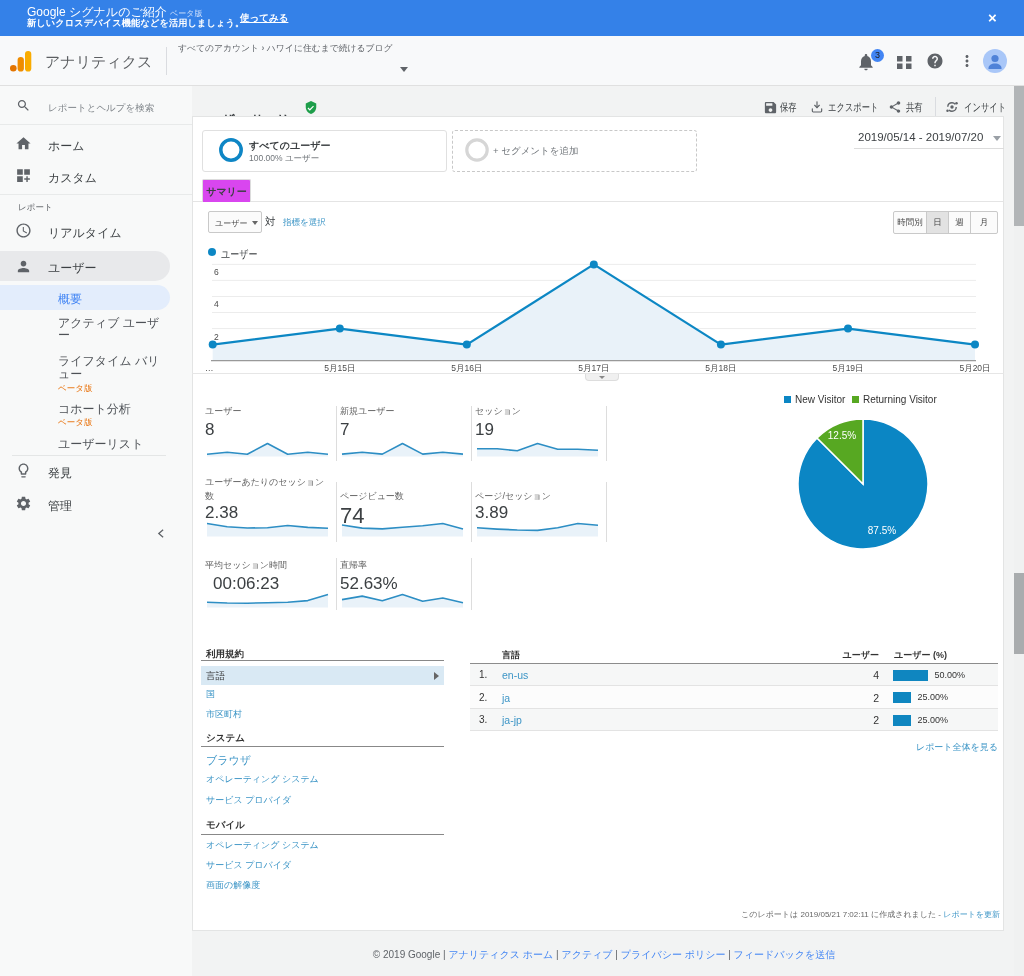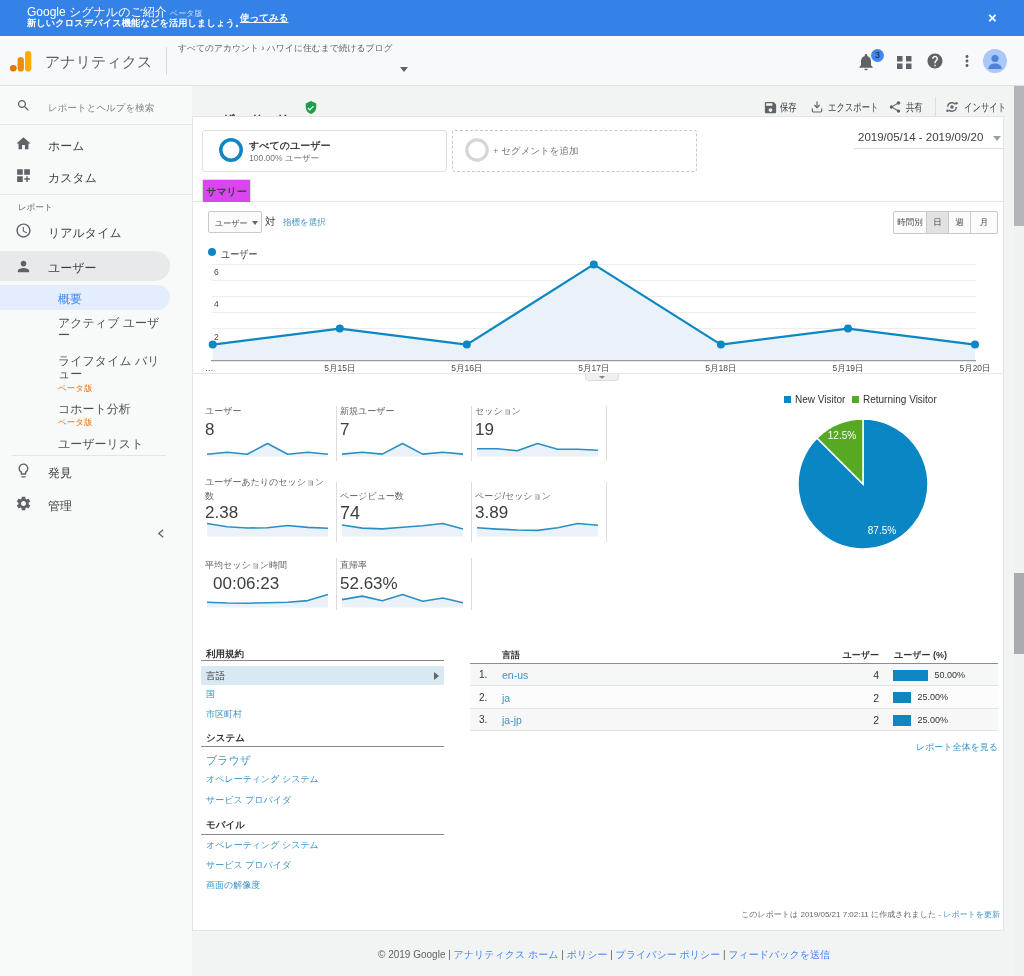--- a/index.html
+++ b/index.html
@@ -156,21 +156,21 @@
   <circle cx="12" cy="12" r="10.2" fill="none" stroke="#0e86c5" stroke-width="3.5"></circle>
 </svg>
 <div class="abs" style="left:249px;top:139px;font-size:10px;font-weight:bold;color:#3c4043;">すべてのユーザー</div>
 <div class="abs" style="left:249px;top:152.5px;font-size:8.5px;color:#70757a;">100.00% ユーザー</div>
 <div class="abs" style="left:452px;top:130px;width:245px;height:42px;border:1px dashed #c8c8c8;border-radius:3px;"></div>
 <svg class="abs" style="left:465px;top:138px;" width="24" height="24" viewBox="0 0 24 24">
   <circle cx="12" cy="12" r="10.2" fill="none" stroke="#d6d6d6" stroke-width="3.2"></circle>
 </svg>
 <div class="abs" style="left:493px;top:145px;font-size:9.5px;color:#70757a;">+ セグメントを追加</div>
 
-<div class="abs" style="left:858px;top:131px;font-size:11.5px;color:#3c4043;">2019/05/14 - 2019/09/20</div>
+<div class="abs" style="left:858px;top:131px;font-size:11.5px;color:#3c4043;">2019/05/14 - 2019/07/20</div>
 <div class="abs" style="left:993px;top:136px;width:0;height:0;border-left:4px solid transparent;border-right:4px solid transparent;border-top:5px solid #9aa0a6;"></div>
 <div class="abs" style="left:854px;top:148px;width:150px;height:1px;background:#dcdcdc;"></div>
 
 <div class="abs" style="left:192px;top:201px;width:812px;height:1px;background:#e4e4e4;"></div>
 <div class="abs" style="left:202px;top:179px;width:49px;height:23px;background:#d946ef;border:1px solid #dcdcdc;border-bottom:none;border-radius:2px 2px 0 0;font-size:10px;font-weight:bold;color:#3c4043;text-align:center;line-height:23px;">サマリー</div>
 
 <div class="abs" style="left:208px;top:211px;width:54px;height:22px;background:#fbfbfb;border:1px solid #c9c9c9;border-radius:2px;">
   <div class="abs" style="left:6px;top:6px;font-size:8px;color:#444;">ユーザー</div>
   <div class="abs" style="left:43px;top:9px;width:0;height:0;border-left:3.5px solid transparent;border-right:3.5px solid transparent;border-top:4px solid #666;"></div>
 </div>
@@ -242,21 +242,21 @@
     <polygon points="2.0,7.7 22.2,7.7 42.3,9.8 62.5,2.5 82.7,8.2 102.8,8.2 123.0,9.3 123.0,15.5 2.0,15.5" fill="#e9f2f9"></polygon>
     <polyline points="2.0,7.7 22.2,7.7 42.3,9.8 62.5,2.5 82.7,8.2 102.8,8.2 123.0,9.3" fill="none" stroke="#2d8ec4" stroke-width="1.6" stroke-linejoin="round"></polyline>
   </svg>
 <div class="abs" style="left:205px;top:475px;width:122px;font-size:9px;line-height:14px;color:#616161;">ユーザーあたりのセッション数</div>
 <div class="abs" style="left:205px;top:503px;font-size:17px;color:#3c4043;">2.38</div>
 <svg class="abs" style="left:205px;top:521px;" width="125" height="17" viewBox="0 0 125 17">
     <polygon points="2.0,2.5 22.2,5.8 42.3,7.0 62.5,6.8 82.7,4.5 102.8,6.4 123.0,7.3 123.0,15.5 2.0,15.5" fill="#e9f2f9"></polygon>
     <polyline points="2.0,2.5 22.2,5.8 42.3,7.0 62.5,6.8 82.7,4.5 102.8,6.4 123.0,7.3" fill="none" stroke="#2d8ec4" stroke-width="1.6" stroke-linejoin="round"></polyline>
   </svg>
 <div class="abs" style="left:340px;top:489px;width:122px;font-size:9px;line-height:14px;color:#616161;">ページビュー数</div>
-<div class="abs" style="left:340px;top:503px;font-size:18px;color:#3c4043;">74</div>
+<div class="abs" style="left:340px;top:503px;font-size:22px;color:#3c4043;">74</div>
 <svg class="abs" style="left:340px;top:521px;" width="125" height="17" viewBox="0 0 125 17">
     <polygon points="2.0,4.0 22.2,7.1 42.3,7.9 62.5,6.3 82.7,4.8 102.8,2.5 123.0,7.9 123.0,15.5 2.0,15.5" fill="#e9f2f9"></polygon>
     <polyline points="2.0,4.0 22.2,7.1 42.3,7.9 62.5,6.3 82.7,4.8 102.8,2.5 123.0,7.9" fill="none" stroke="#2d8ec4" stroke-width="1.6" stroke-linejoin="round"></polyline>
   </svg>
 <div class="abs" style="left:475px;top:489px;width:122px;font-size:9px;line-height:14px;color:#616161;">ページ/セッション</div>
 <div class="abs" style="left:475px;top:503px;font-size:17px;color:#3c4043;">3.89</div>
 <svg class="abs" style="left:475px;top:521px;" width="125" height="17" viewBox="0 0 125 17">
     <polygon points="2.0,6.8 22.2,8.1 42.3,9.0 62.5,9.4 82.7,6.8 102.8,2.5 123.0,4.2 123.0,15.5 2.0,15.5" fill="#e9f2f9"></polygon>
     <polyline points="2.0,6.8 22.2,8.1 42.3,9.0 62.5,9.4 82.7,6.8 102.8,2.5 123.0,4.2" fill="none" stroke="#2d8ec4" stroke-width="1.6" stroke-linejoin="round"></polyline>
   </svg>
@@ -328,13 +328,13 @@
 <div class="abs" style="left:917.5px;top:692px;font-size:9px;color:#333;">25.00%</div>
 <div class="abs" style="left:470px;top:708.6px;width:528px;height:22.3px;background:#f6f7f7;border-bottom:1px solid #e3e3e3;"></div>
 <div class="abs" style="left:479px;top:714px;font-size:10px;color:#333;">3.</div>
 <div class="abs" style="left:502px;top:714px;font-size:10.5px;color:#3c95c6;">ja-jp</div>
 <div class="abs" style="left:779px;top:714px;width:100px;font-size:10.5px;color:#333;text-align:right;">2</div>
 <div class="abs" style="left:893px;top:714.5px;width:17.8px;height:11px;background:#0f86c0;"></div>
 <div class="abs" style="left:917.5px;top:714.5px;font-size:9px;color:#333;">25.00%</div>
 <div class="abs" style="left:798px;top:741px;width:200px;font-size:9px;color:#3c95c6;text-align:right;">レポート全体を見る</div>
 
 <div class="abs" style="left:600px;top:909px;width:400px;font-size:8px;color:#666;text-align:right;">このレポートは 2019/05/21 7:02:11 に作成されました - <span style="color:#3c95c6;">レポートを更新</span></div>
-<div class="abs" style="left:192px;top:948px;width:824px;font-size:10px;color:#5f6368;text-align:center;">© 2019 Google | <span style="color:#4285f4;">アナリティクス ホーム</span> | <span style="color:#4285f4;">ポリシー</span> | <span style="color:#4285f4;">プライバシー ポリシー</span> | <span style="color:#4285f4;">フィードバックを送信</span></div>
+<div class="abs" style="left:192px;top:948px;width:824px;font-size:10px;color:#5f6368;text-align:center;">© 2019 Google | <span style="color:#4285f4;">アナリティクス ホーム</span> | <span style="color:#4285f4;">アクティブ</span> | <span style="color:#4285f4;">プライバシー ポリシー</span> | <span style="color:#4285f4;">フィードバックを送信</span></div>
 
 </body></html>

